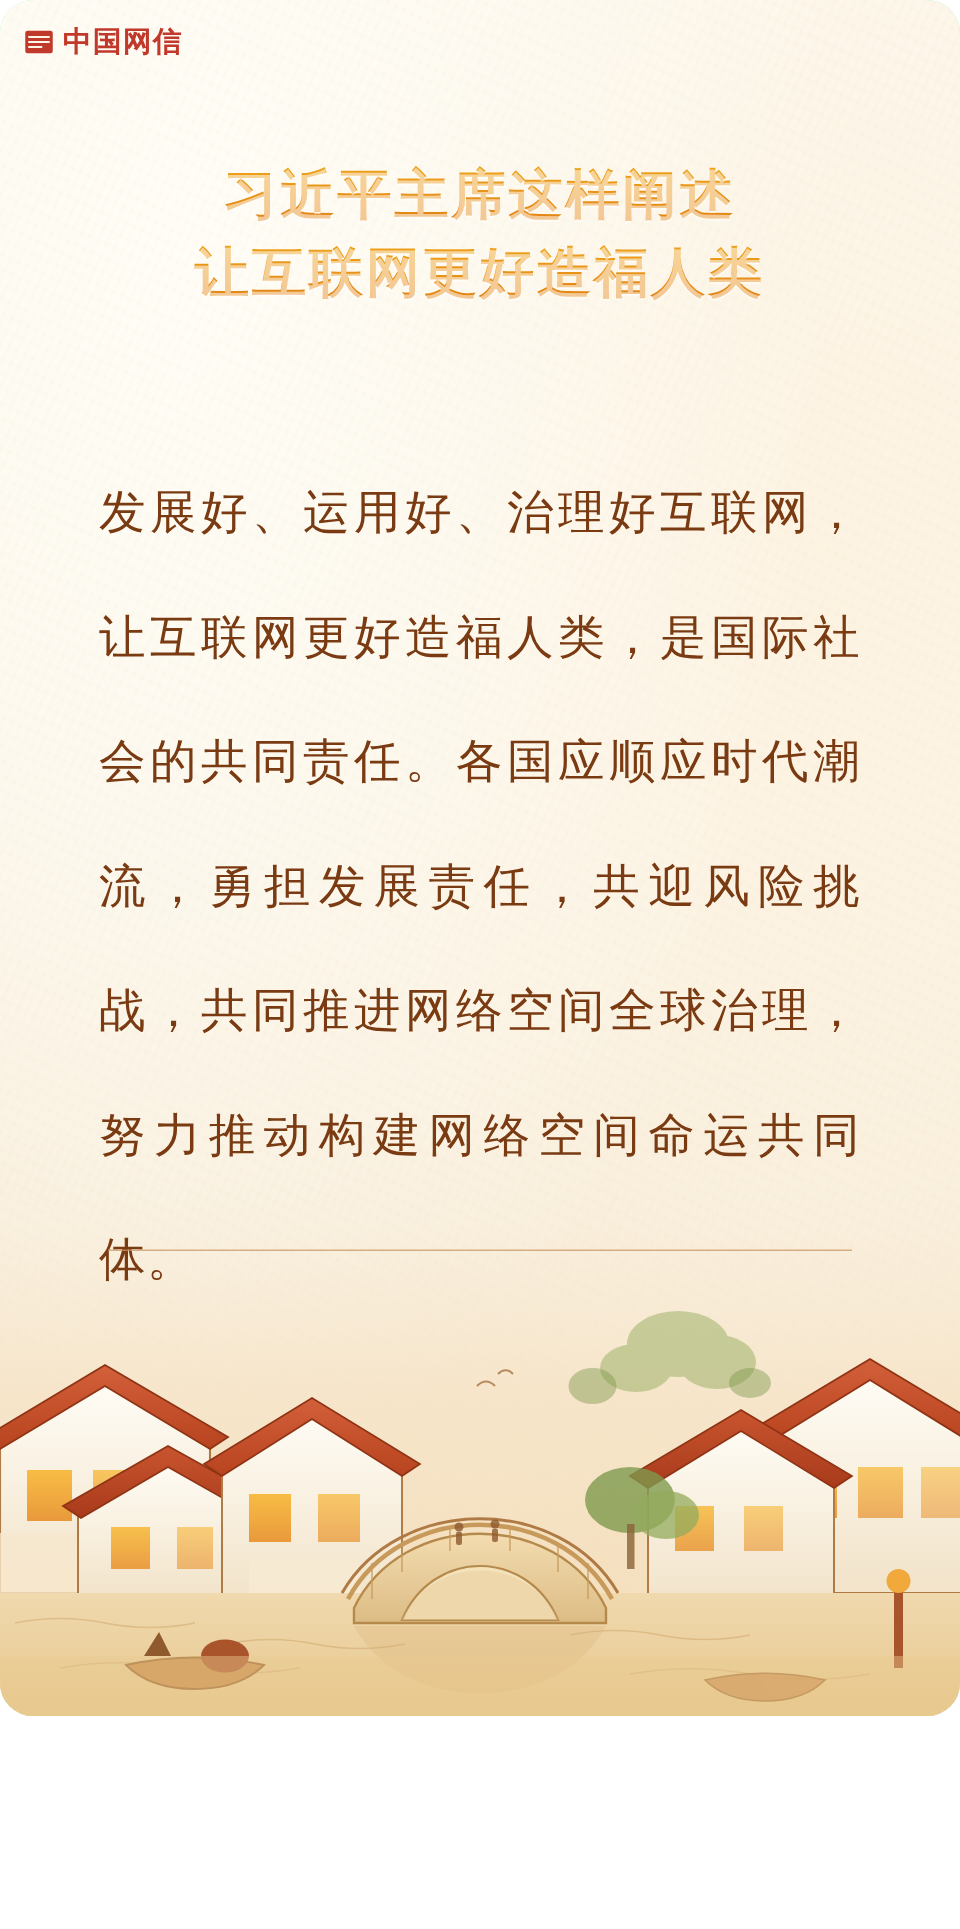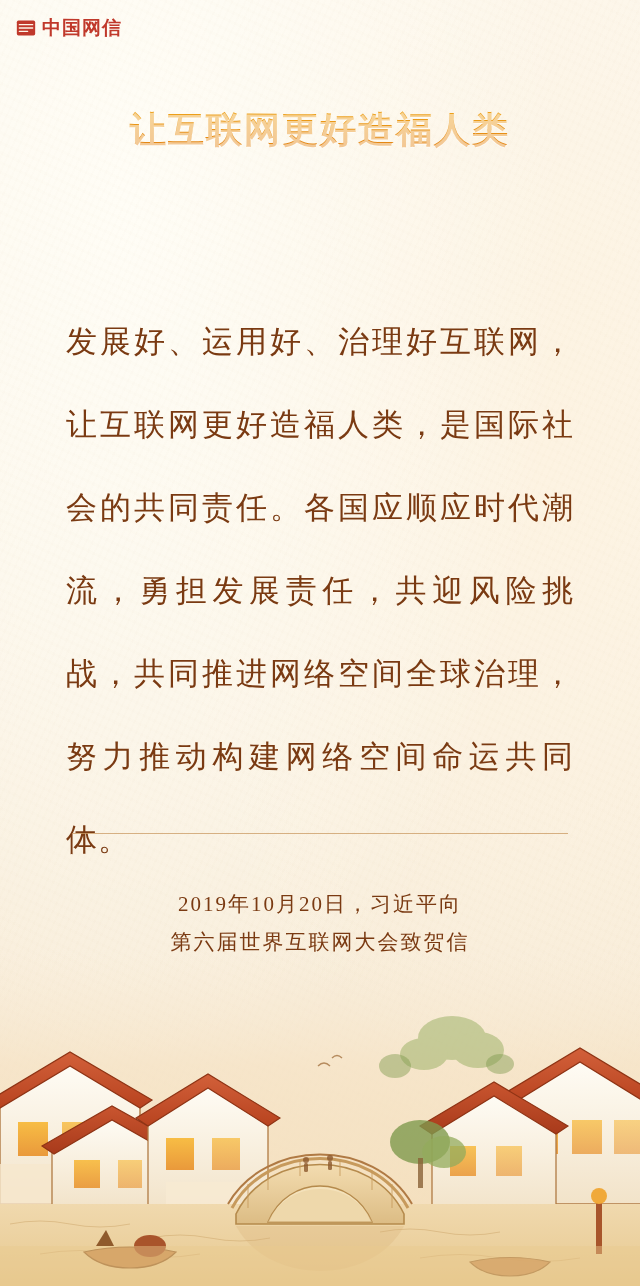--- a/index.html
+++ b/index.html
@@ -3,24 +3,25 @@
 <meta charset="utf-8">
 <style>
   html, body {
     margin: 0;
     padding: 0;
     background: #ffffff;
   }
   #poster {
     position: relative;
     width: 640px;
-    height: 1286px;
+    height: 1144px;
     overflow: hidden;
     background: #86efac;
     font-family: "Liberation Serif", "DejaVu Serif", serif;
+    border-radius: 22px;
   }
 
   
   .paper-bg {
     position: absolute;
     inset: 0;
     background:
       radial-gradient(ellipse at 20% 15%, #fffdf6 0%, rgba(255,253,246,0) 60%),
       radial-gradient(ellipse at 85% 35%, #fdf3e2 0%, rgba(253,243,226,0) 55%),
       linear-gradient(180deg, #fdf8ee 0%, #fbf4e6 45%, #f8ecd8 78%, #f6e7cf 100%);
@@ -173,31 +174,28 @@
           <rect x="1" y="3" width="22" height="18" rx="2" fill="#c0392b"></rect>
           <path d="M4 8h16M4 12h16M4 16h10" stroke="#fdf6e8" stroke-width="1.6" stroke-linecap="round"></path>
         </svg>
       </span>
       <span class="brand-text">中国网信</span>
     </div>
 
   </div>
 
   <div class="title-block">
+    <div class="title-line">习近平主席这样阐述</div>
     <div class="title-line">让互联网更好造福人类</div>
   </div>
 
   <div class="quote">发展好、运用好、治理好互联网，让互联网更好造福人类，是国际社会的共同责任。各国应顺应时代潮流，勇担发展责任，共迎风险挑战，共同推进网络空间全球治理，努力推动构建网络空间命运共同体。</div>
 
   <div class="divider"></div>
 
-  <div class="source">
-    <div>2019年10月20日，习近平向</div>
-    <div>第六届世界互联网大会致贺信</div>
-  </div>
 
   <div class="illustration">
     <svg viewBox="0 0 640 340" preserveAspectRatio="none" aria-hidden="true">
       <defs>
         <linearGradient id="skyWash" x1="0" y1="0" x2="0" y2="1">
           <stop offset="0%" stop-color="#f8ecd8" stop-opacity="0"></stop>
           <stop offset="35%" stop-color="#f6e3c5" stop-opacity=".7"></stop>
           <stop offset="100%" stop-color="#f3dcb6" stop-opacity=".95"></stop>
         </linearGradient>
         <linearGradient id="roofRed" x1="0" y1="0" x2="0" y2="1">

